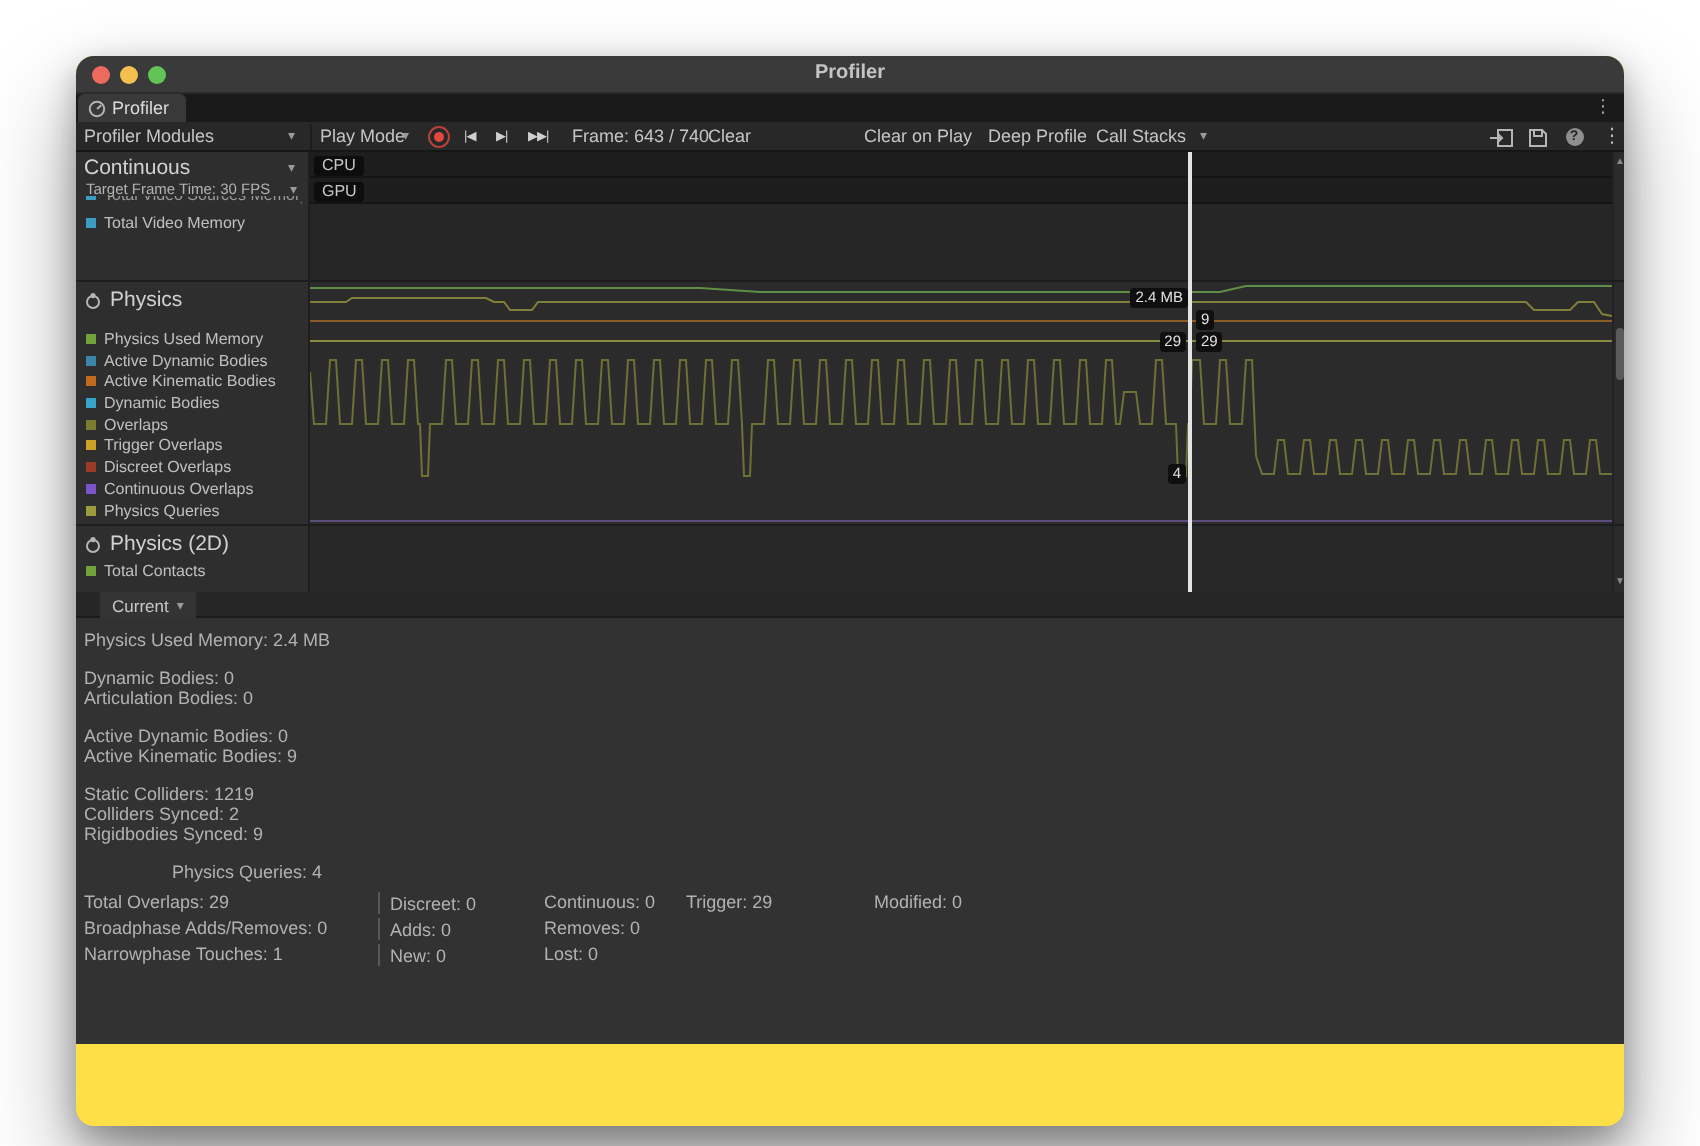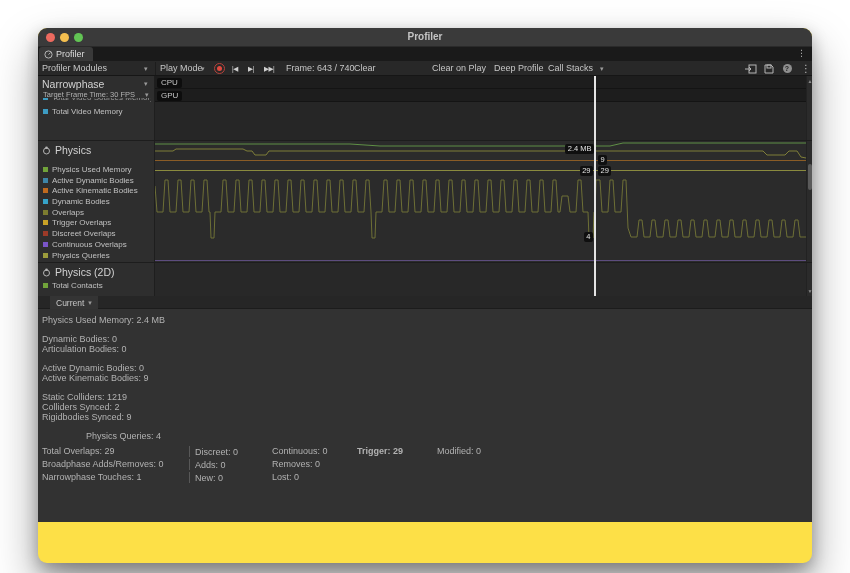--- a/index.html
+++ b/index.html
@@ -60,21 +60,21 @@
               font-size:8.5px;color:#c8c8c8;}
   .dbody{position:absolute;left:0;top:281px;width:774px;height:213px;background:#323232;color:#b2b2b2;font-size:9px;
          padding:6px 0 0 4px;}
   .dline{line-height:10px;white-space:pre;}
   .dgroup{margin-bottom:9px;}
   .trow{position:relative;height:13px;line-height:13px;}
   .trow span{position:absolute;top:0;white-space:nowrap;}
   .c1{left:0;}
   .c2{left:147px;border-left:1px solid #585858;padding-left:5px;height:11px;line-height:12px;margin-top:1px;}
   .c3{left:230px;}
-  .c4{left:315px;font-weight:bold;}
+  .c4{left:301px;}
   .c5{left:395px;}
   svg{display:block;}
   .icon-gray{stroke:#b5b5b5;fill:none;stroke-width:1;}
 </style>
 </head>
 <body>
 
 <div class="page">
   <div class="window">
 
@@ -131,21 +131,21 @@
       <div class="tbicon" style="left:742px;">
         <span class="helpcircle">?</span>
       </div>
       <span class="tb kebab" style="left:763px;">⋮</span>
     </div>
 
     <div class="main">
 
       <div class="sidebar">
         <div class="sb-title" style="top:2px;">
-          <span>Narrowphase</span>
+          <span>Continuous</span>
         </div>
         <span class="caret" style="position:absolute;left:106px;top:4px;">▾</span>
         <div class="sb-sub" style="top:14px;">
           <span>Target Frame Time: 30 FPS</span>
           <span class="caret" style="position:absolute;left:102px;top:1px;">▾</span>
         </div>
 
         <div class="clipped">
           <div class="inner">
             <span class="swatch" style="background:#3d9cc3;"></span>

